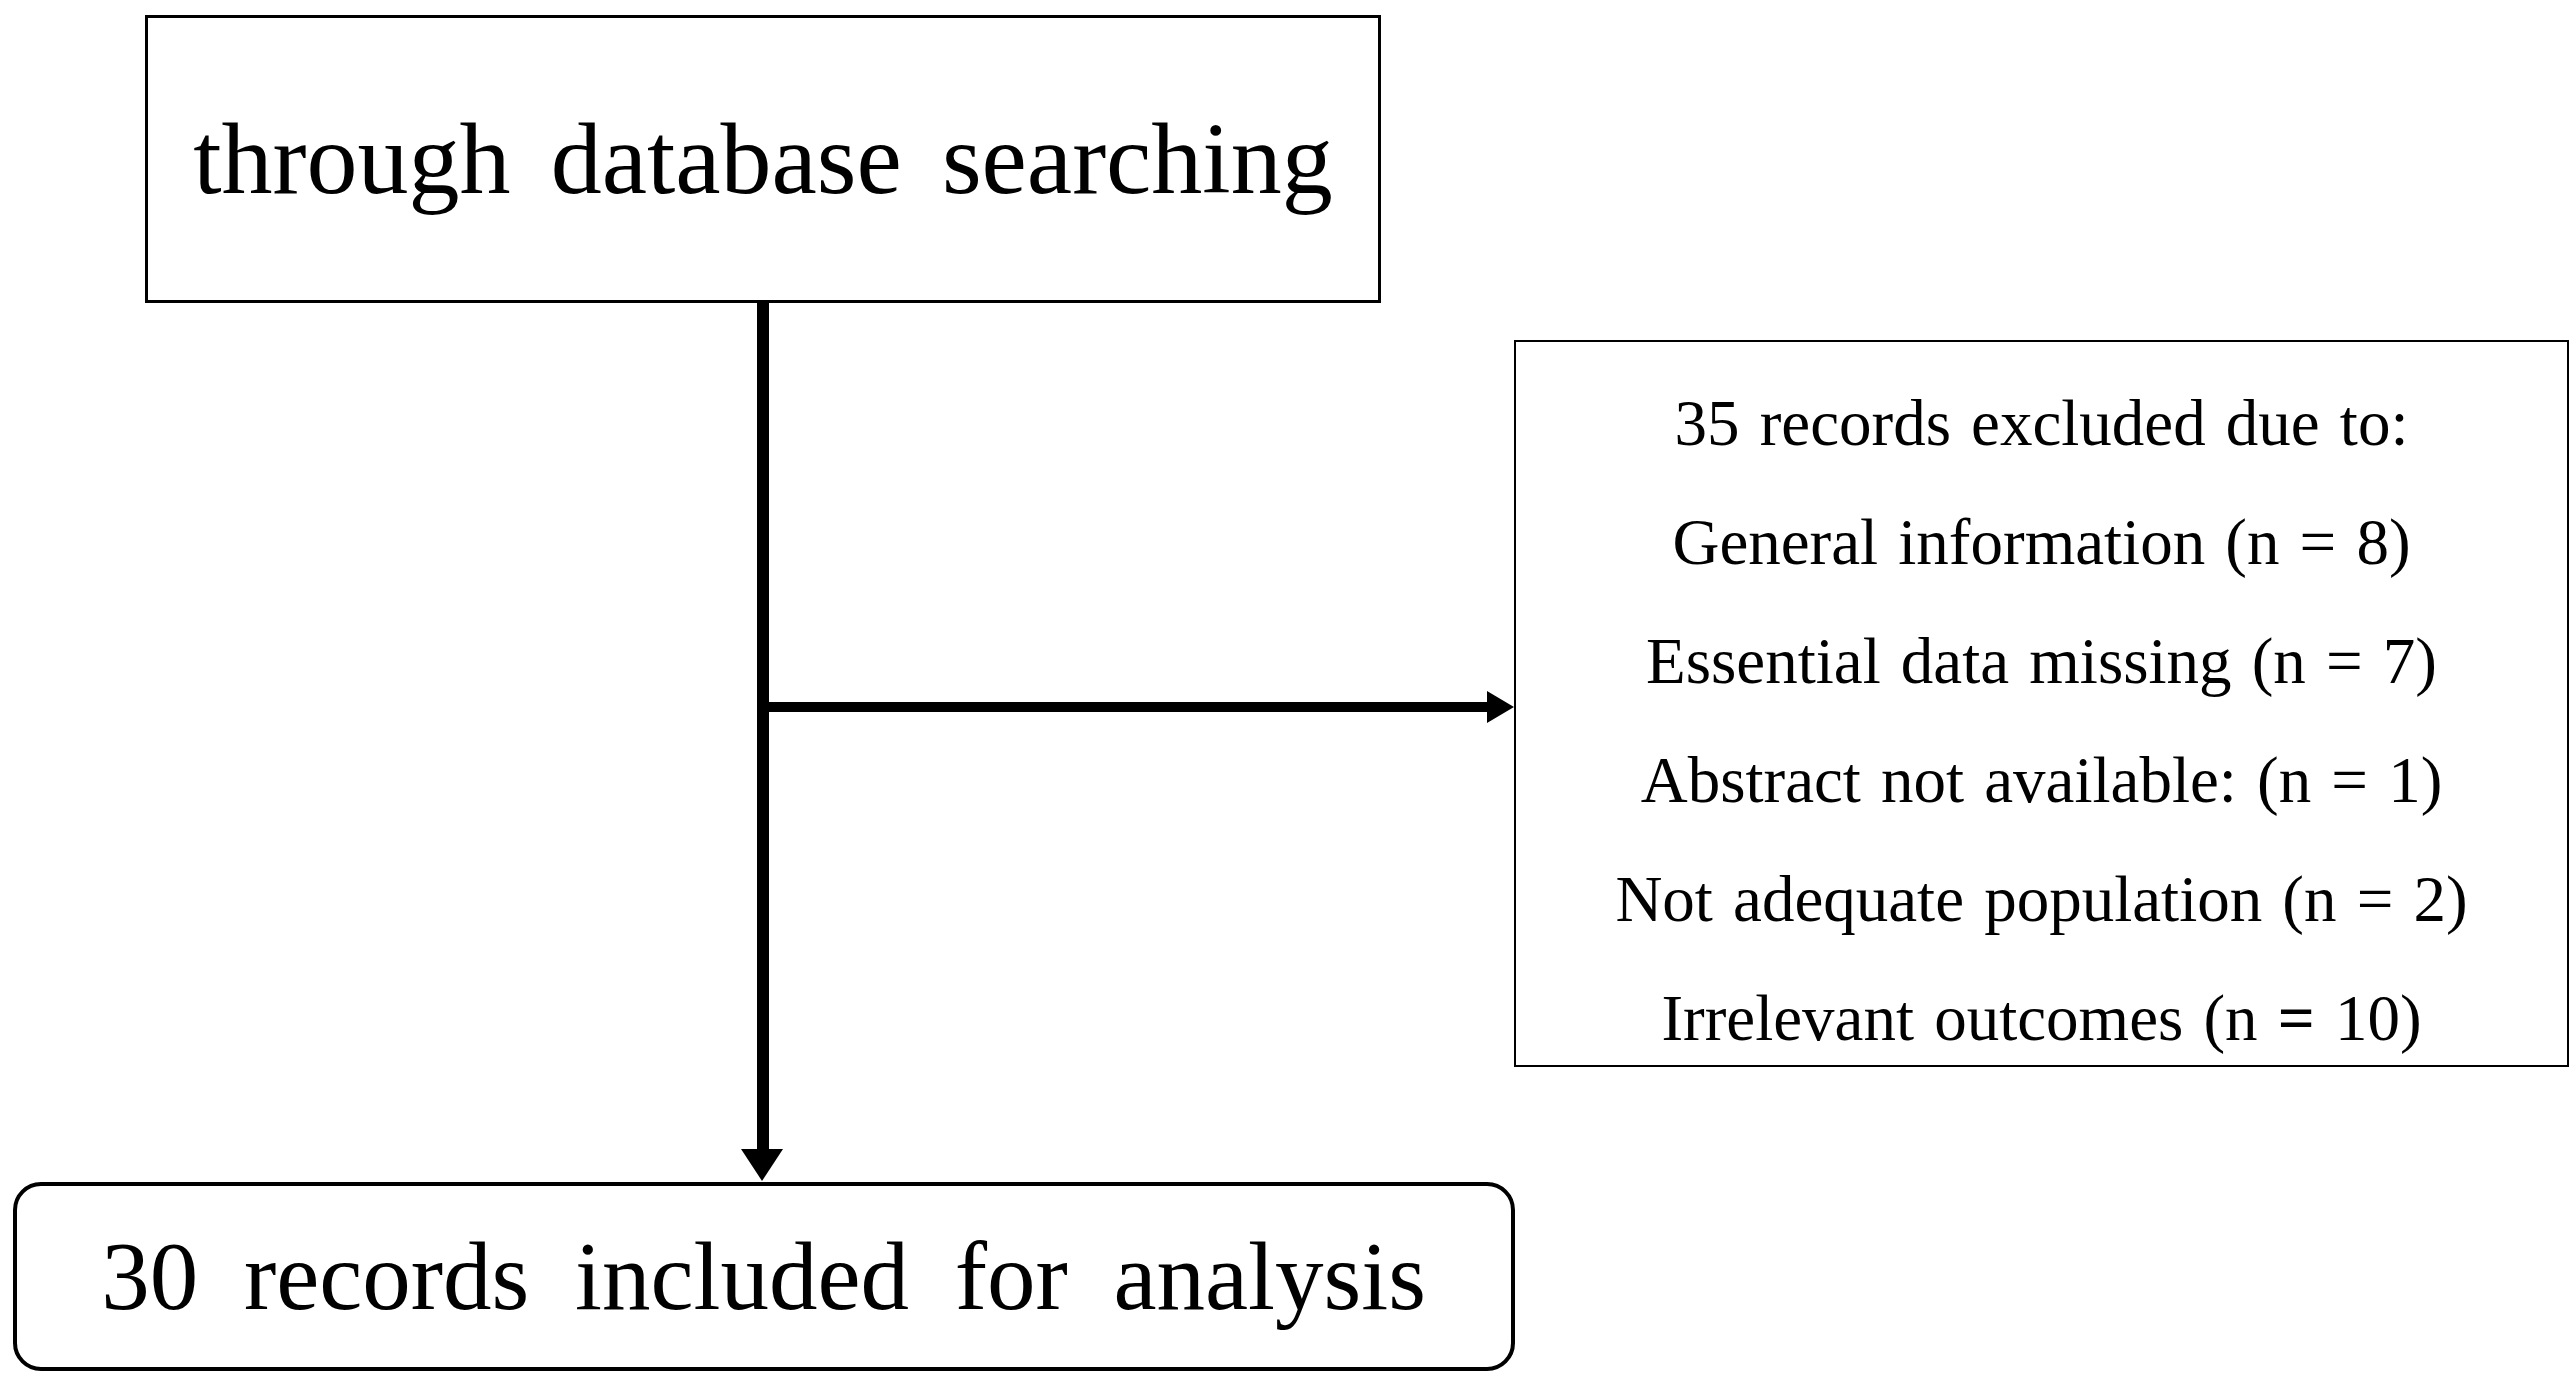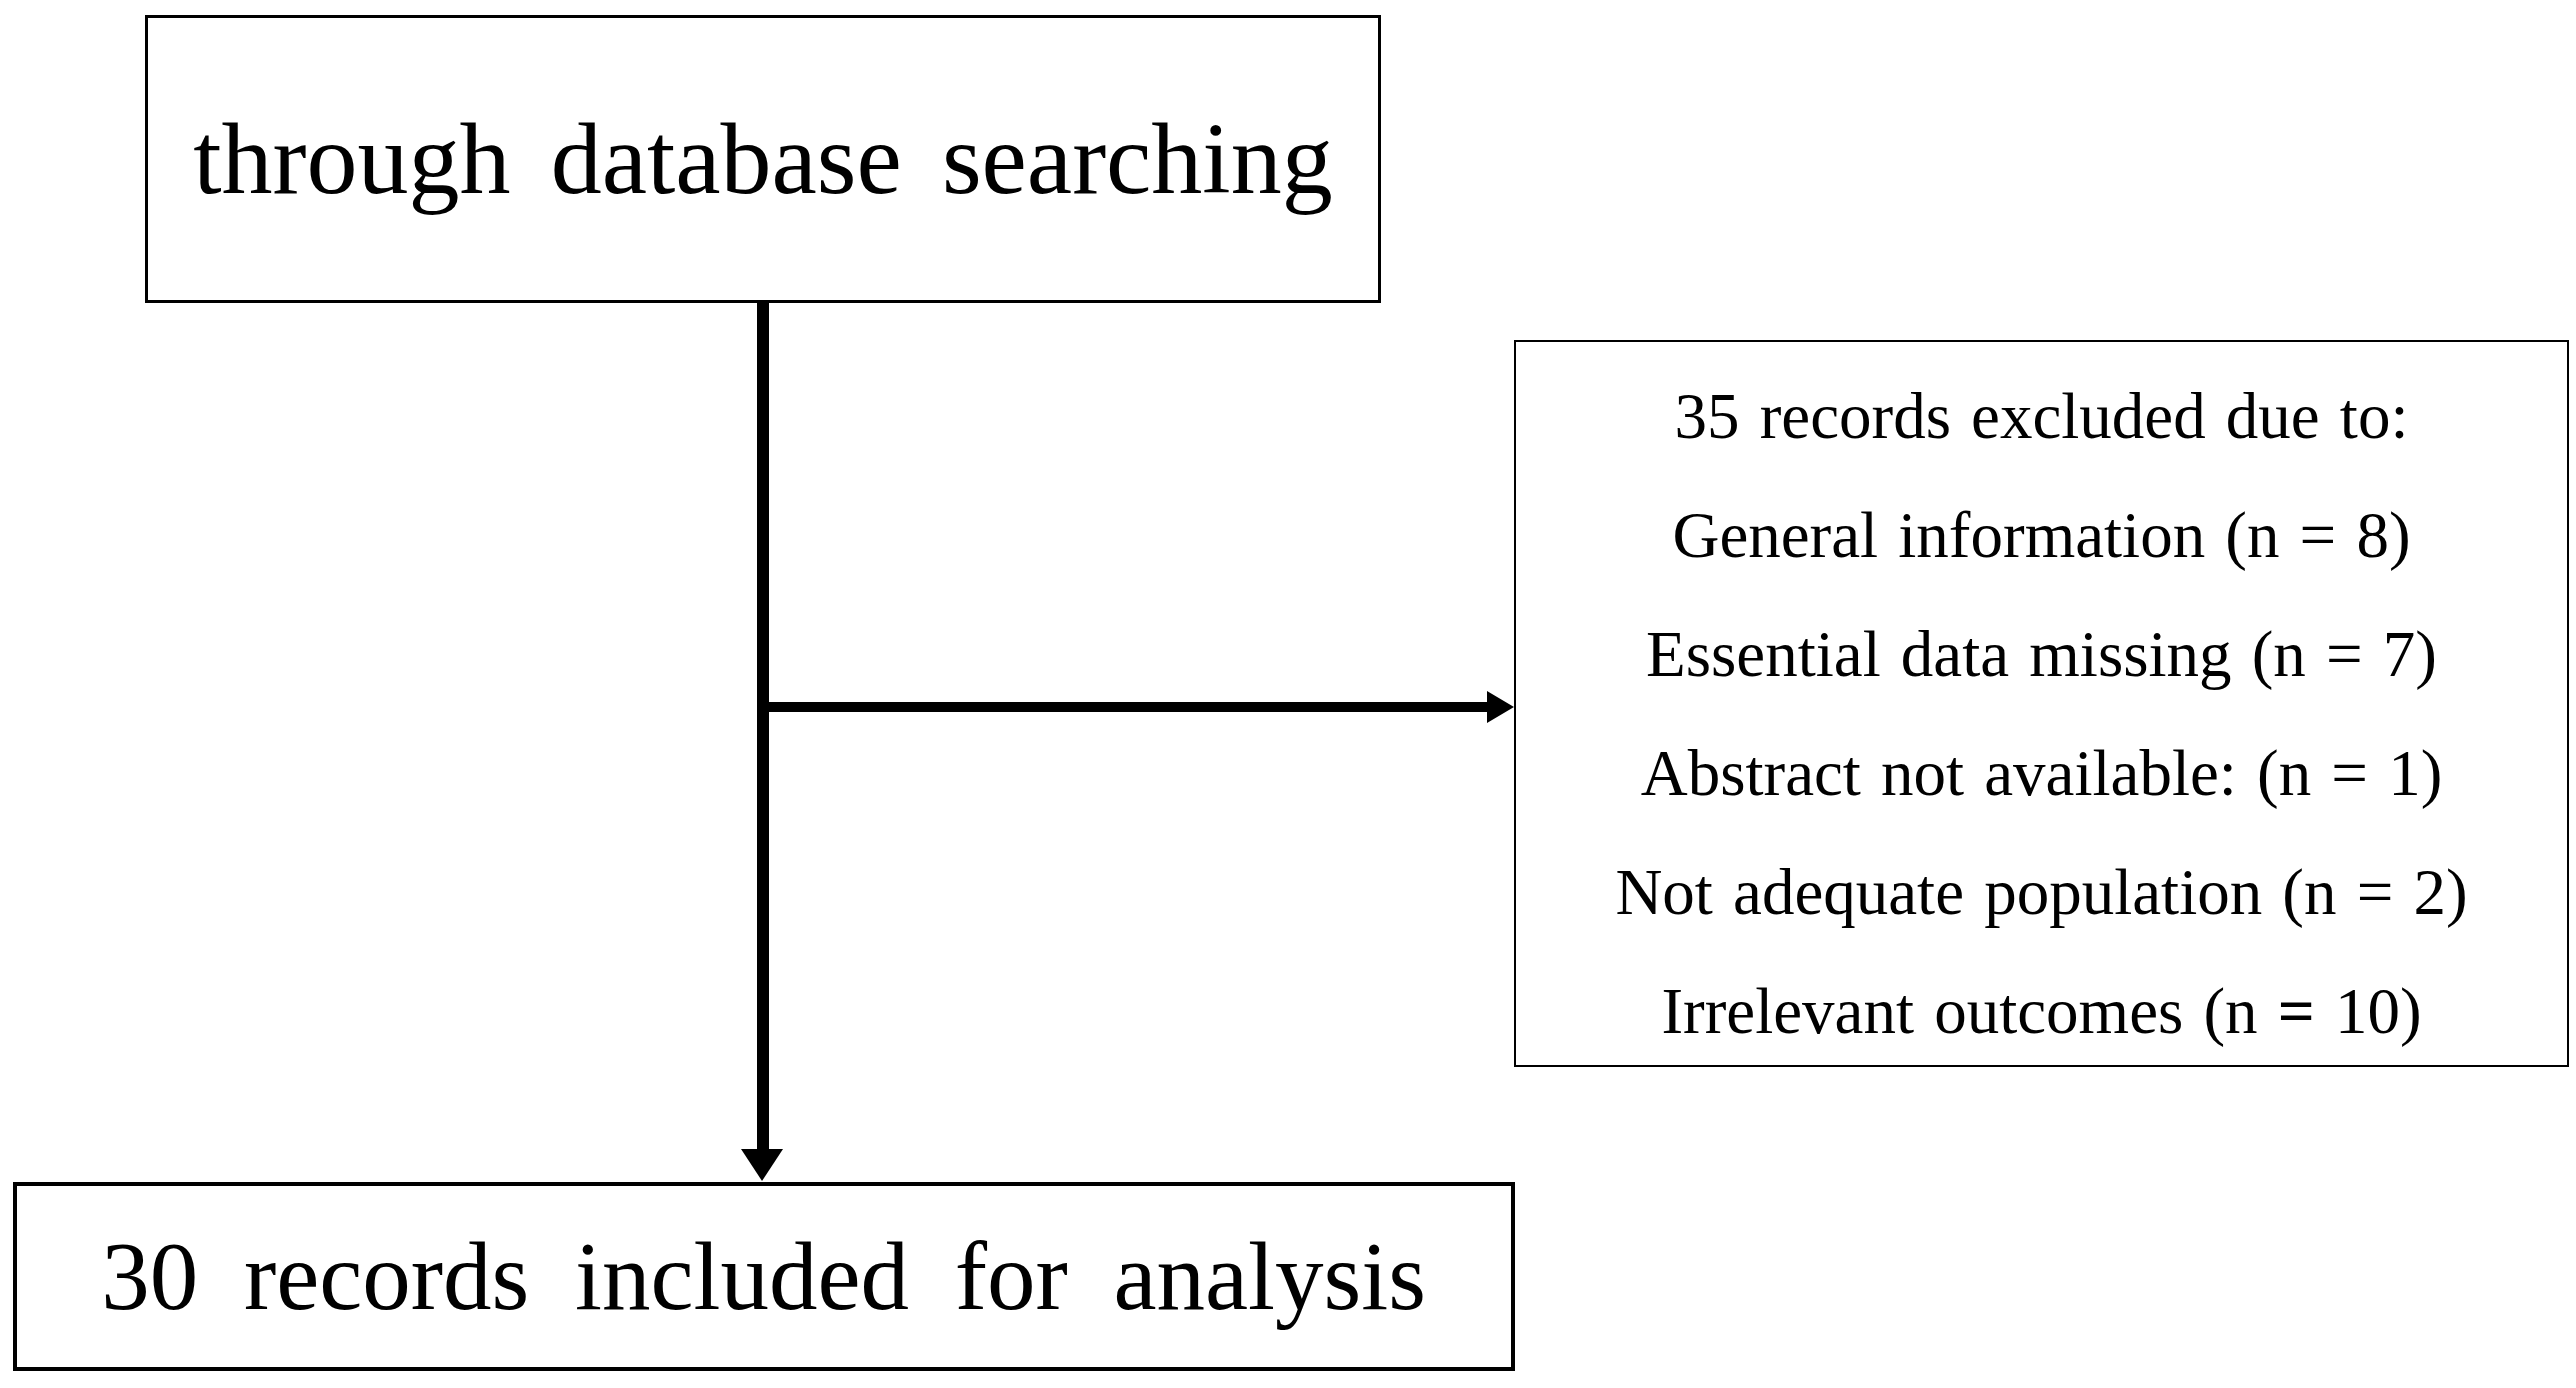--- a/index.html
+++ b/index.html
@@ -44,31 +44,32 @@
   .box-right {
     left: 1514px;
     top: 340px;
     width: 1055px;
     height: 727px;
     border-width: 2.9px;
     font-size: 65px;
     line-height: 119px;
     word-spacing: 3.9px;
     justify-content: flex-start;
-    padding-top: 15px;
+    padding-top: 22px;
   }
   .box-bottom {
     left: 12.6px;
     top: 1182px;
     width: 1502px;
     height: 189px;
     border-width: 4.9px;
     font-size: 97px;
     line-height: 107px;
     word-spacing: 21.4px;
+    border-radius: 28px;
   }
   .shaft-v {
     position: absolute;
     left: 757px;
     top: 300px;
     width: 11.7px;
     height: 850px;
     background: #000000;
   }
   .head-down {

